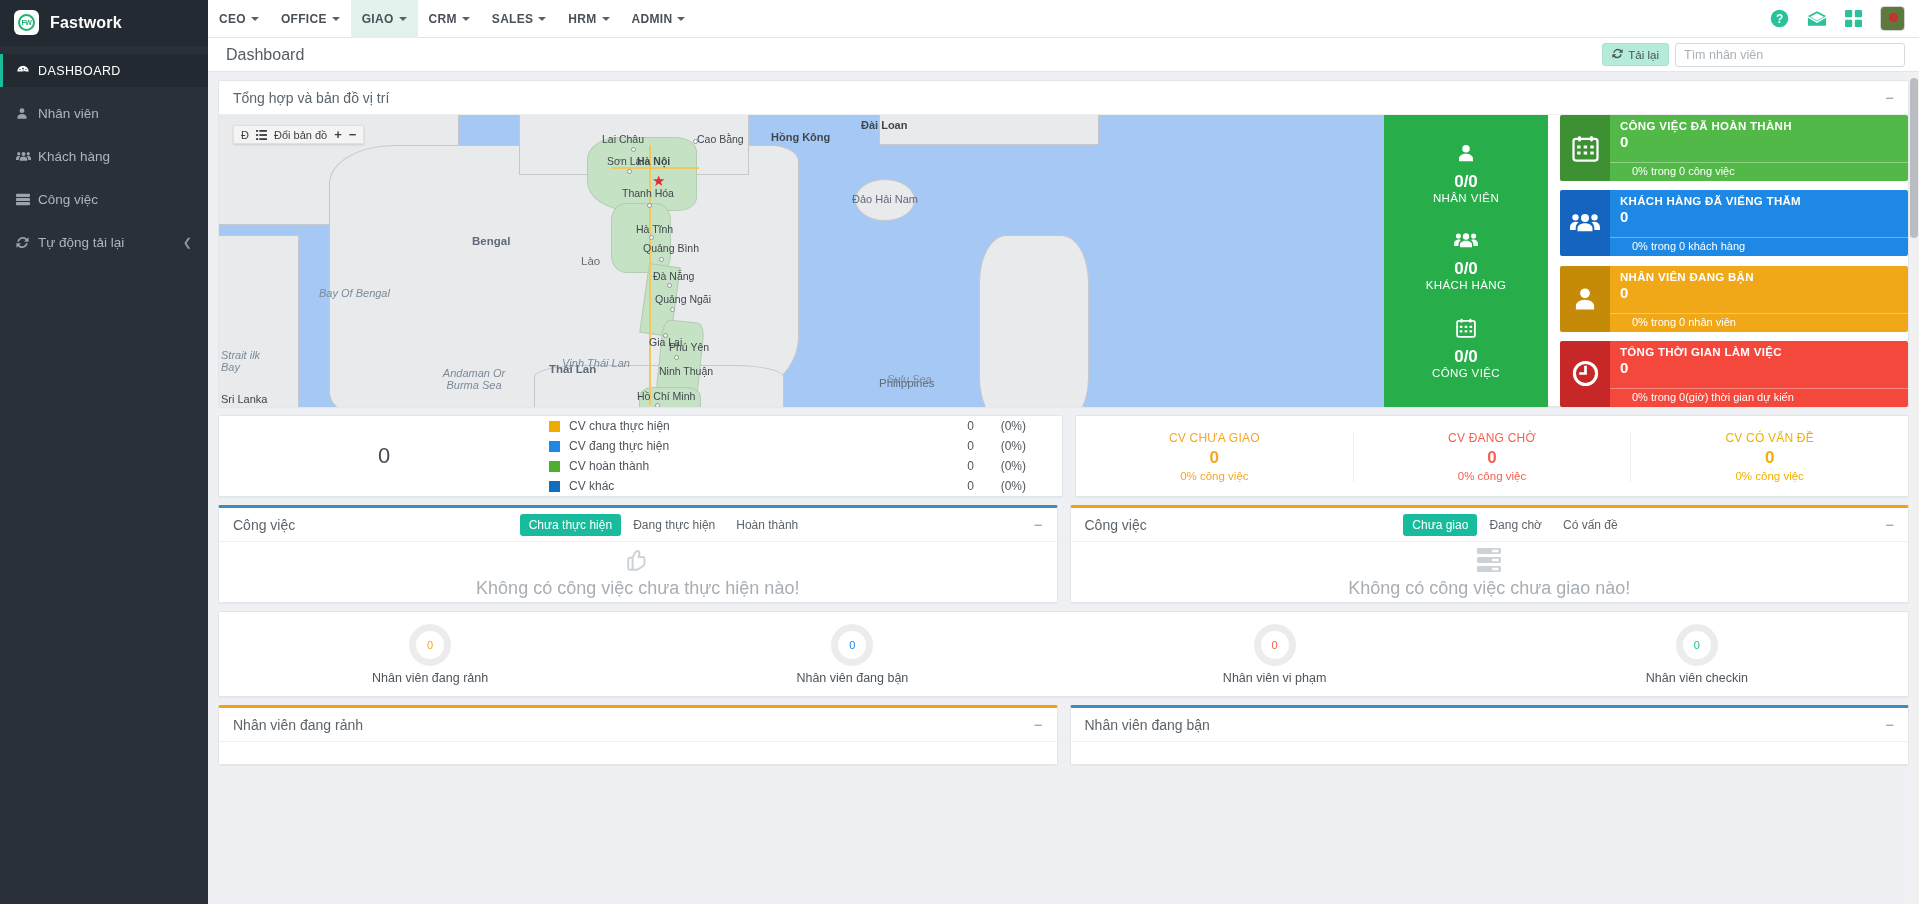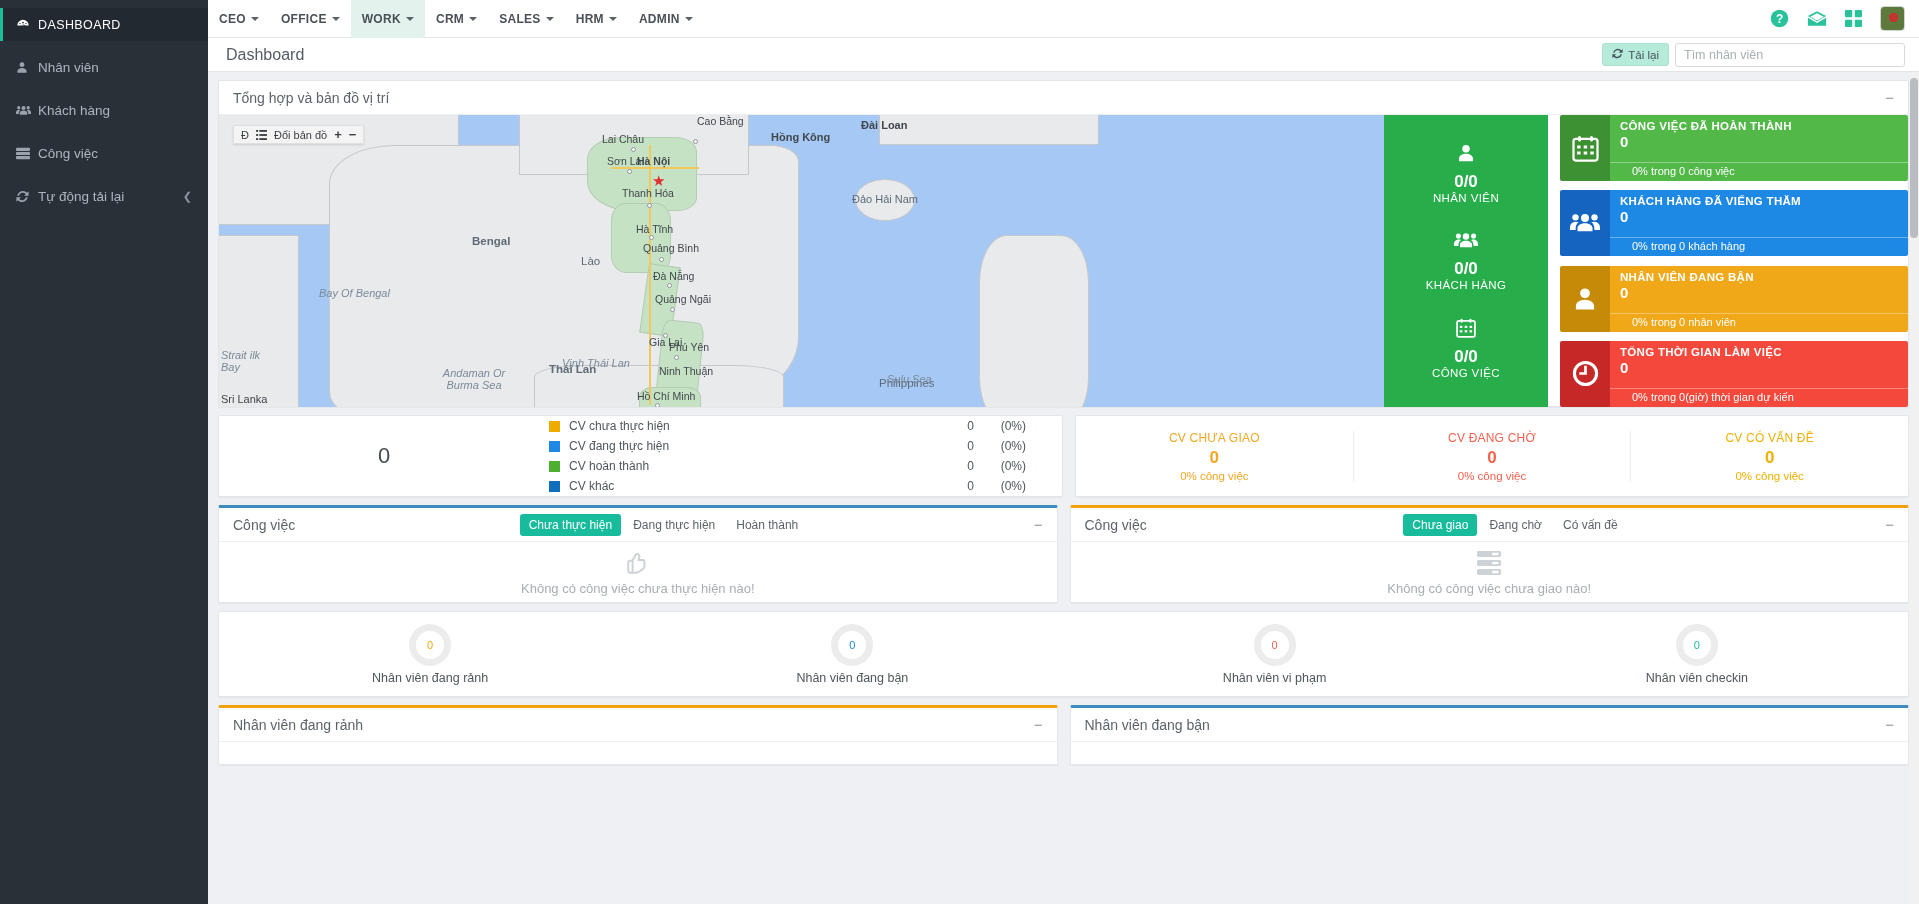--- a/index.html
+++ b/index.html
@@ -258,21 +258,21 @@
   .tab {
     font-size:12px; color:#5c646b; padding:4px 9px; border-radius:3px;
     cursor:pointer;
   }
   .tab.active { background:#18bc9c; color:#fff; }
   .empty-body {
     height:62px; display:flex; flex-direction:column;
     align-items:center; justify-content:center; gap:3px;
   }
   .empty-ico { color:#cdd2d6; line-height:1; }
-  .empty-txt { font-size:13px; color:#a8aeb4; }
+  .empty-txt { font-size:18px; color:#a8aeb4; }
 
   
   #donut-row {
     margin-top:8px; height:86px; display:flex; align-items:center;
   }
   .donut-cell { flex:1 1 0; text-align:center; }
   .donut {
     width:42px;height:42px;border-radius:50%;
     border:7px solid #ececec; margin:0 auto 5px;
     display:flex;align-items:center;justify-content:center;
@@ -281,20 +281,26 @@
   .donut-lbl { font-size:12.5px; color:#4e565d; }
 
   
   #bottom-row { display:flex; gap:12px; margin-top:8px; }
   .bottom-panel { flex:1 1 0; height:60px; }
 </style>
 </head>
 <body>
 
 <div id="sidebar">
+  <div id="brand">
+    <div class="logo">
+      <div class="ring">FW</div>
+    </div>
+    <div class="brandname">Fastwork</div>
+  </div>
 
   <div class="side-group">
     <div class="side-item active">
       <span class="si-icon">
         <svg width="14" height="14" viewBox="0 0 16 16">
             <path fill="currentColor" d="M8 2A6.5 6.5 0 0 0 1.5 8.5h13A6.5 6.5 0 0 0 8 2Zm0 2.2a1 1 0 1 1 0 2 1 1 0 0 1 0-2Zm-3.4 1.4a.8.8 0 1 1 0 1.6.8.8 0 0 1 0-1.6Zm6.8 0a.8.8 0 1 1 0 1.6.8.8 0 0 1 0-1.6ZM8 7.4l3 .8-3 .8-1-.8 1-.8Z"></path>
           </svg>
       </span>
       <span>DASHBOARD</span>
     </div>
@@ -346,21 +352,21 @@
 <div id="topbar">
   <div class="navitem">
     <span>CEO</span>
     <i class="caret-d"></i>
   </div>
   <div class="navitem">
     <span>OFFICE</span>
     <i class="caret-d"></i>
   </div>
   <div class="navitem active">
-    <span>WORK</span>
+    <span>GIAO</span>
     <i class="caret-d"></i>
   </div>
   <div class="navitem">
     <span>CRM</span>
     <i class="caret-d"></i>
   </div>
   <div class="navitem">
     <span>SALES</span>
     <i class="caret-d"></i>
   </div>
@@ -460,21 +466,21 @@
         <div class="sea-label" style="left:2px; top:234px; font-style:italic; width:42px; white-space:normal;">Strait
 ilk Bay</div>
         <div class="sea-label" style="left:2px; top:278px; color:#3d444b;">Sri Lanka</div>
         <div class="sea-label" style="left:343px; top:242px; font-style:italic;">Vịnh Thái Lan</div>
         <div class="sea-label" style="left:668px; top:258px; font-style:italic;">Sulu Sea</div>
         <div class="sea-label" style="left:633px; top:78px; color:#5d6b79;">Đảo Hải Nam</div>
         <div class="sea-label" style="left:552px; top:16px; color:#41474d; font-weight:bold;">Hồng Kông</div>
         <div class="sea-label" style="left:642px; top:4px; color:#41474d; font-weight:bold;">Đài Loan</div>
 
         <div class="city-label" style="left:383px; top:18px;">Lai Châu</div>
-        <div class="city-label" style="left:442px; top:0;margin-left:36px;">Cao Bằng</div>
+        <div class="city-label" style="left:442px; top:18px;margin-left:36px;">Cao Bằng</div>
         <div class="city-label" style="left:388px; top:40px;">Sơn La</div>
         <div class="city-label" style="left:418px; top:40px; font-weight:bold;">Hà Nội</div>
         <div class="city-label" style="left:403px; top:72px;">Thanh Hóa</div>
         <div class="city-label" style="left:417px; top:108px;">Hà Tĩnh</div>
         <div class="city-label" style="left:424px; top:127px;">Quảng Bình</div>
         <div class="city-label" style="left:434px; top:155px;">Đà Nẵng</div>
         <div class="city-label" style="left:436px; top:178px;">Quảng Ngãi</div>
         <div class="city-label" style="left:430px; top:221px;">Gia Lai</div>
         <div class="city-label" style="left:450px; top:226px;">Phú Yên</div>
         <div class="city-label" style="left:440px; top:250px;">Ninh Thuận</div>

